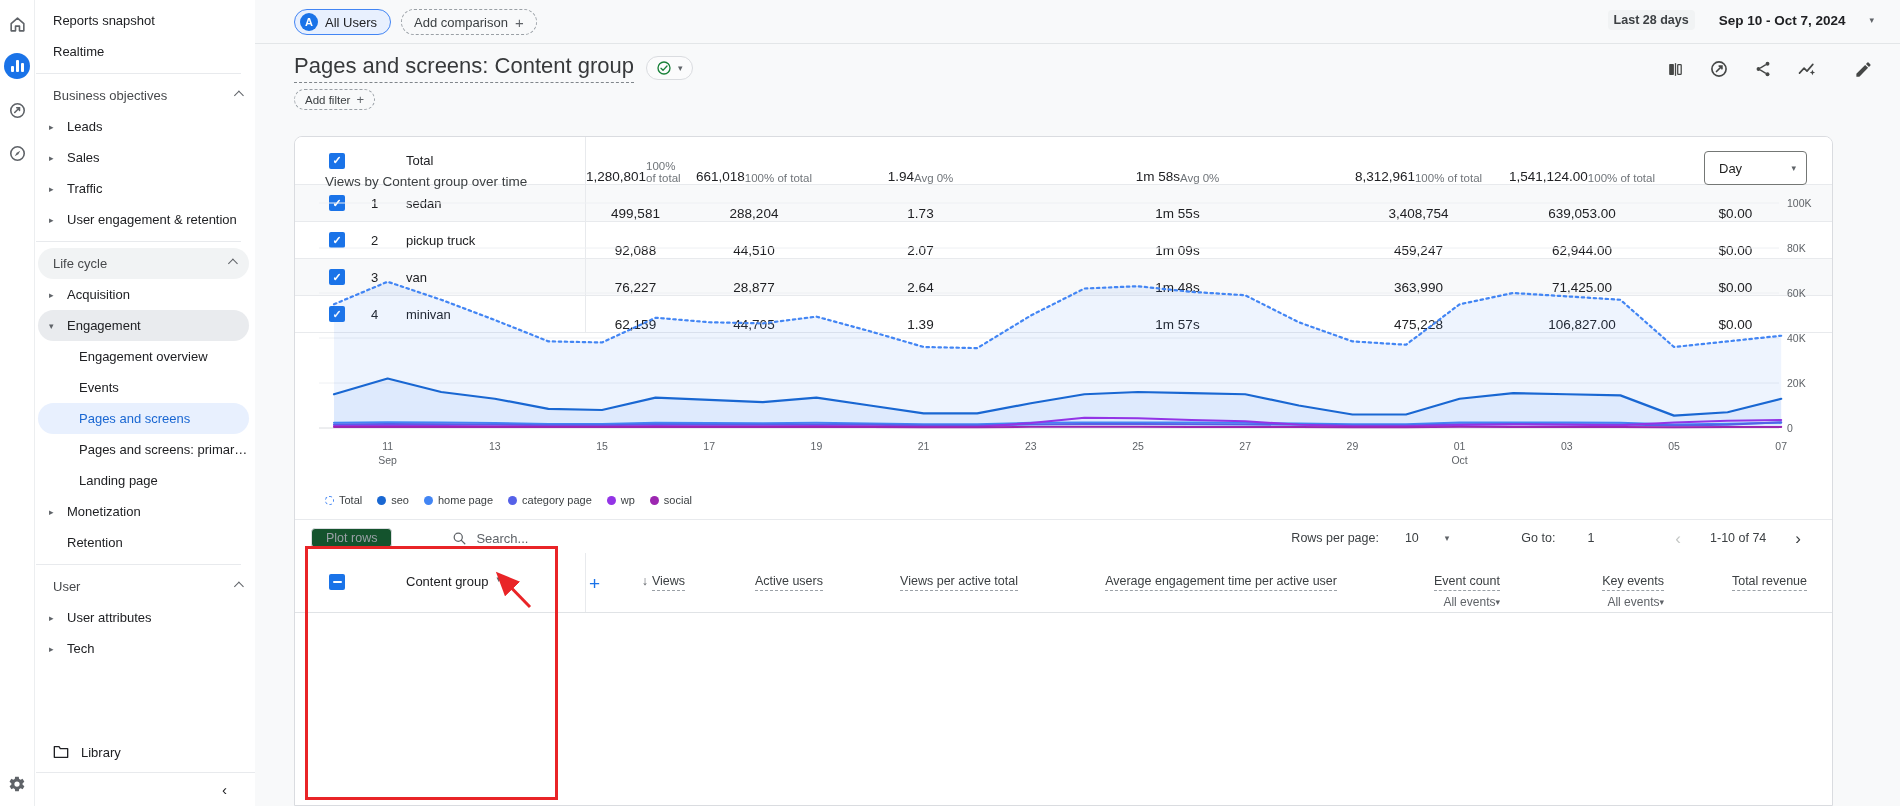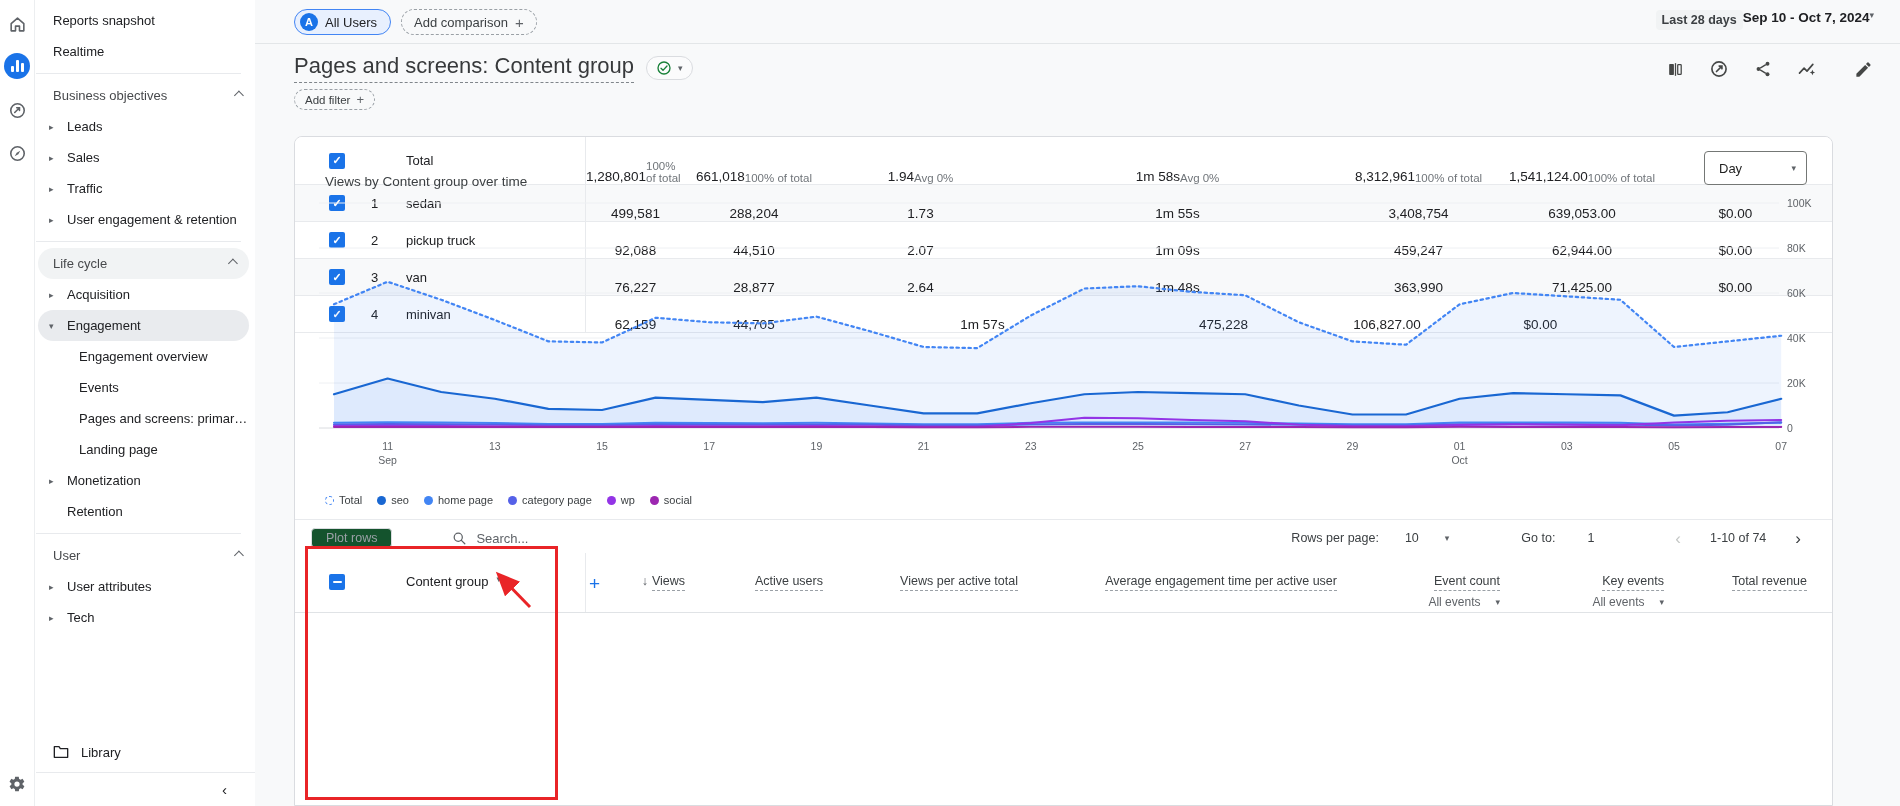--- a/index.html
+++ b/index.html
@@ -32,21 +32,21 @@
   .sb-collapse{height:34px;display:flex;align-items:center;justify-content:flex-end;padding-right:28px;border-top:1px solid #e8eaed;margin-top:4px;font-size:15px;color:#202124;cursor:pointer}
 
   
   .main{position:absolute;left:255px;top:0;width:1645px;height:806px;background:#f8f9fa}
   .topbar{position:absolute;left:0;top:0;width:100%;height:44px;border-bottom:1px solid #e3e6e8}
   .chips{position:absolute;left:39px;top:9px;display:flex;gap:10px;align-items:center}
   .chip-au{display:inline-flex;align-items:center;gap:7px;height:26px;padding:0 13px 0 5px;border:1px solid #4285f4;border-radius:14px;background:#e8f0fe;cursor:pointer}
   .avA{width:18px;height:18px;border-radius:50%;background:#1a73e8;color:#fff;font-size:11px;font-weight:700;display:flex;align-items:center;justify-content:center}
   .chip-dash{display:inline-flex;align-items:center;gap:7px;height:26px;padding:0 12px;border:1px dashed #9aa0a6;border-radius:14px;color:#3c4043;cursor:pointer;background:transparent}
   .plus{font-size:15px;color:#5f6368;line-height:1}
-  .dategrp{position:absolute;top:10px;right:26px;display:flex;align-items:flex-start;gap:0;cursor:pointer}
+  .dategrp{position:absolute;top:10px;right:26px;display:flex;align-items:center;gap:24px;cursor:pointer}
   .preset{background:#f1f3f4;border-radius:4px;padding:3px 6px;font-size:12.5px;font-weight:700;color:#3c4043}
   .daterange{font-size:13.5px;font-weight:700;color:#202124}
   .caret{font-size:9px;color:#5f6368}
 
   .titlerow{position:absolute;left:39px;top:53px;display:flex;align-items:center;gap:8px}
   .ptitle{font-size:22px;color:#37393b;border-bottom:1px dashed #80868b;padding-bottom:3px;cursor:pointer}
   .badge{display:inline-flex;align-items:center;gap:6px;height:24px;padding:0 9px;border:1px solid #dadce0;border-radius:13px;background:#fbfbfc;cursor:pointer;margin-left:4px}
   .actions{position:absolute;top:58px;right:26px;display:flex;align-items:center;gap:22px}
   .actions .aic{width:22px;height:22px;display:flex;align-items:center;justify-content:center;cursor:pointer;color:#454746}
   .actions .aic:last-child{margin-left:12px}
@@ -76,21 +76,21 @@
   .pag .pgbtn{font-size:17px;line-height:1;cursor:pointer;padding:0 3px}
   .pag .dis{color:#c4c7c5}
 
   
   .thead{position:absolute;left:0;top:416px;width:100%;height:60px;display:flex;padding-right:27px;border-bottom:1px solid #e0e3e6}
   .cN{width:291px;flex:none;border-right:1px solid #e8eaed;display:flex;align-items:center;padding-left:34px}
   .cW{width:99px}.cA{width:138px}.cV{width:195px}.cE{width:319px}.cC{width:163px}.cK{width:164px}.cR{width:143px}
   .th{flex:none;display:flex;flex-direction:column;align-items:flex-end;padding-top:21px;font-size:12.5px;color:#3c4043}
   .thu{border-bottom:1px dashed #9aa0a6;padding-bottom:2px;cursor:pointer;white-space:nowrap}
   .sortar{color:#5f6368;margin-right:4px}
-  .th2{margin-top:7px;font-size:12px;color:#5f6368;display:flex;align-items:center;gap:15px;cursor:pointer}
+  .th2{margin-top:7px;font-size:12px;color:#5f6368;display:flex;align-items:center;gap:0;cursor:pointer}
   .thead .cN{align-items:flex-start;padding-top:21px}
   .hlabel{margin-left:61px;cursor:pointer;white-space:nowrap}
   .hcaret{margin-left:8px}
   .addcol{color:#1a73e8;font-size:19px;font-weight:400;margin-left:88px;cursor:pointer;line-height:1}
   .cb{width:16px;height:16px;border-radius:2px;background:#1a73e8;display:flex;align-items:center;justify-content:center;flex:none;cursor:pointer}
   .cb.ind::after{content:"";width:9px;height:2px;background:#fff;border-radius:1px}
   .cb.chk::after{content:"\2713";color:#fff;font-size:11px;font-weight:700}
   .trow{display:flex;padding-right:27px;border-bottom:1px solid #e8eaed;background:#fff}
   .trow.total{height:48px}
   .trow.dr{height:37px}
@@ -182,20 +182,23 @@
       </div>
       <div class="sb-item lv1 open">
         <span class="tri">▾</span>
         <span class="sb-label">Engagement</span>
       </div>
       <div class="sb-item lv2">
         <span class="sb-label">Engagement overview</span>
       </div>
       <div class="sb-item lv2">
         <span class="sb-label">Events</span>
+      </div>
+      <div class="sb-item lv2 sel">
+        <span class="sb-label">Pages and screens</span>
       </div>
       <div class="sb-item lv2">
         <span class="sb-label">Pages and screens: primar…</span>
       </div>
       <div class="sb-item lv2">
         <span class="sb-label">Landing page</span>
       </div>
       <div class="sb-item lv1">
         <span class="tri">▸</span>
         <span class="sb-label">Monetization</span>
@@ -559,20 +562,23 @@
             <span class="cb chk"></span>
             <span class="rownum">4</span>
             <span class="rowname">minivan</span>
           </div>
           <div class="td cW">
             <div>62,159</div>
           </div>
           <div class="td cA">
             <div>44,705</div>
           </div>
+          <div class="td cV">
+            <div>1.39</div>
+          </div>
           <div class="td cE">
             <div>1m 57s</div>
           </div>
           <div class="td cC">
             <div>475,228</div>
           </div>
           <div class="td cK">
             <div>106,827.00</div>
           </div>
           <div class="td cR">

